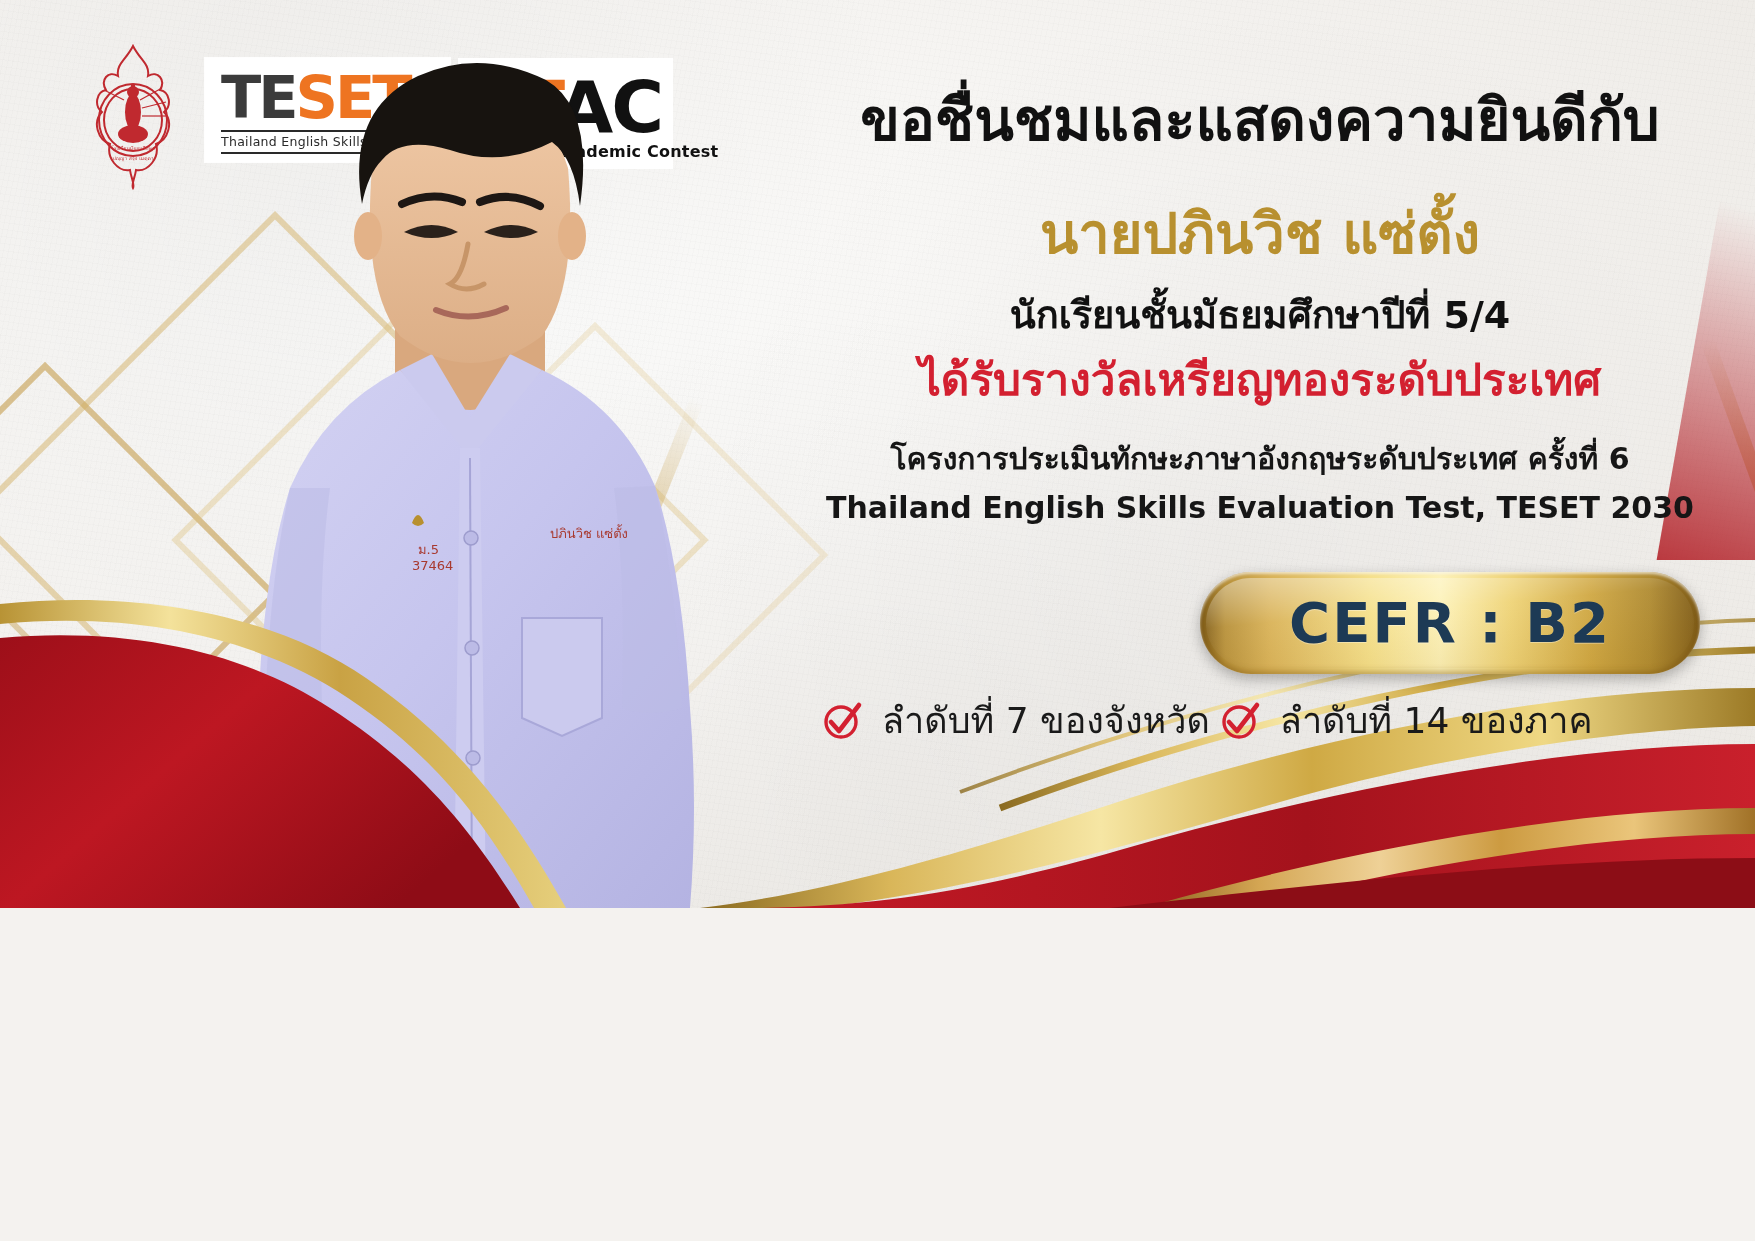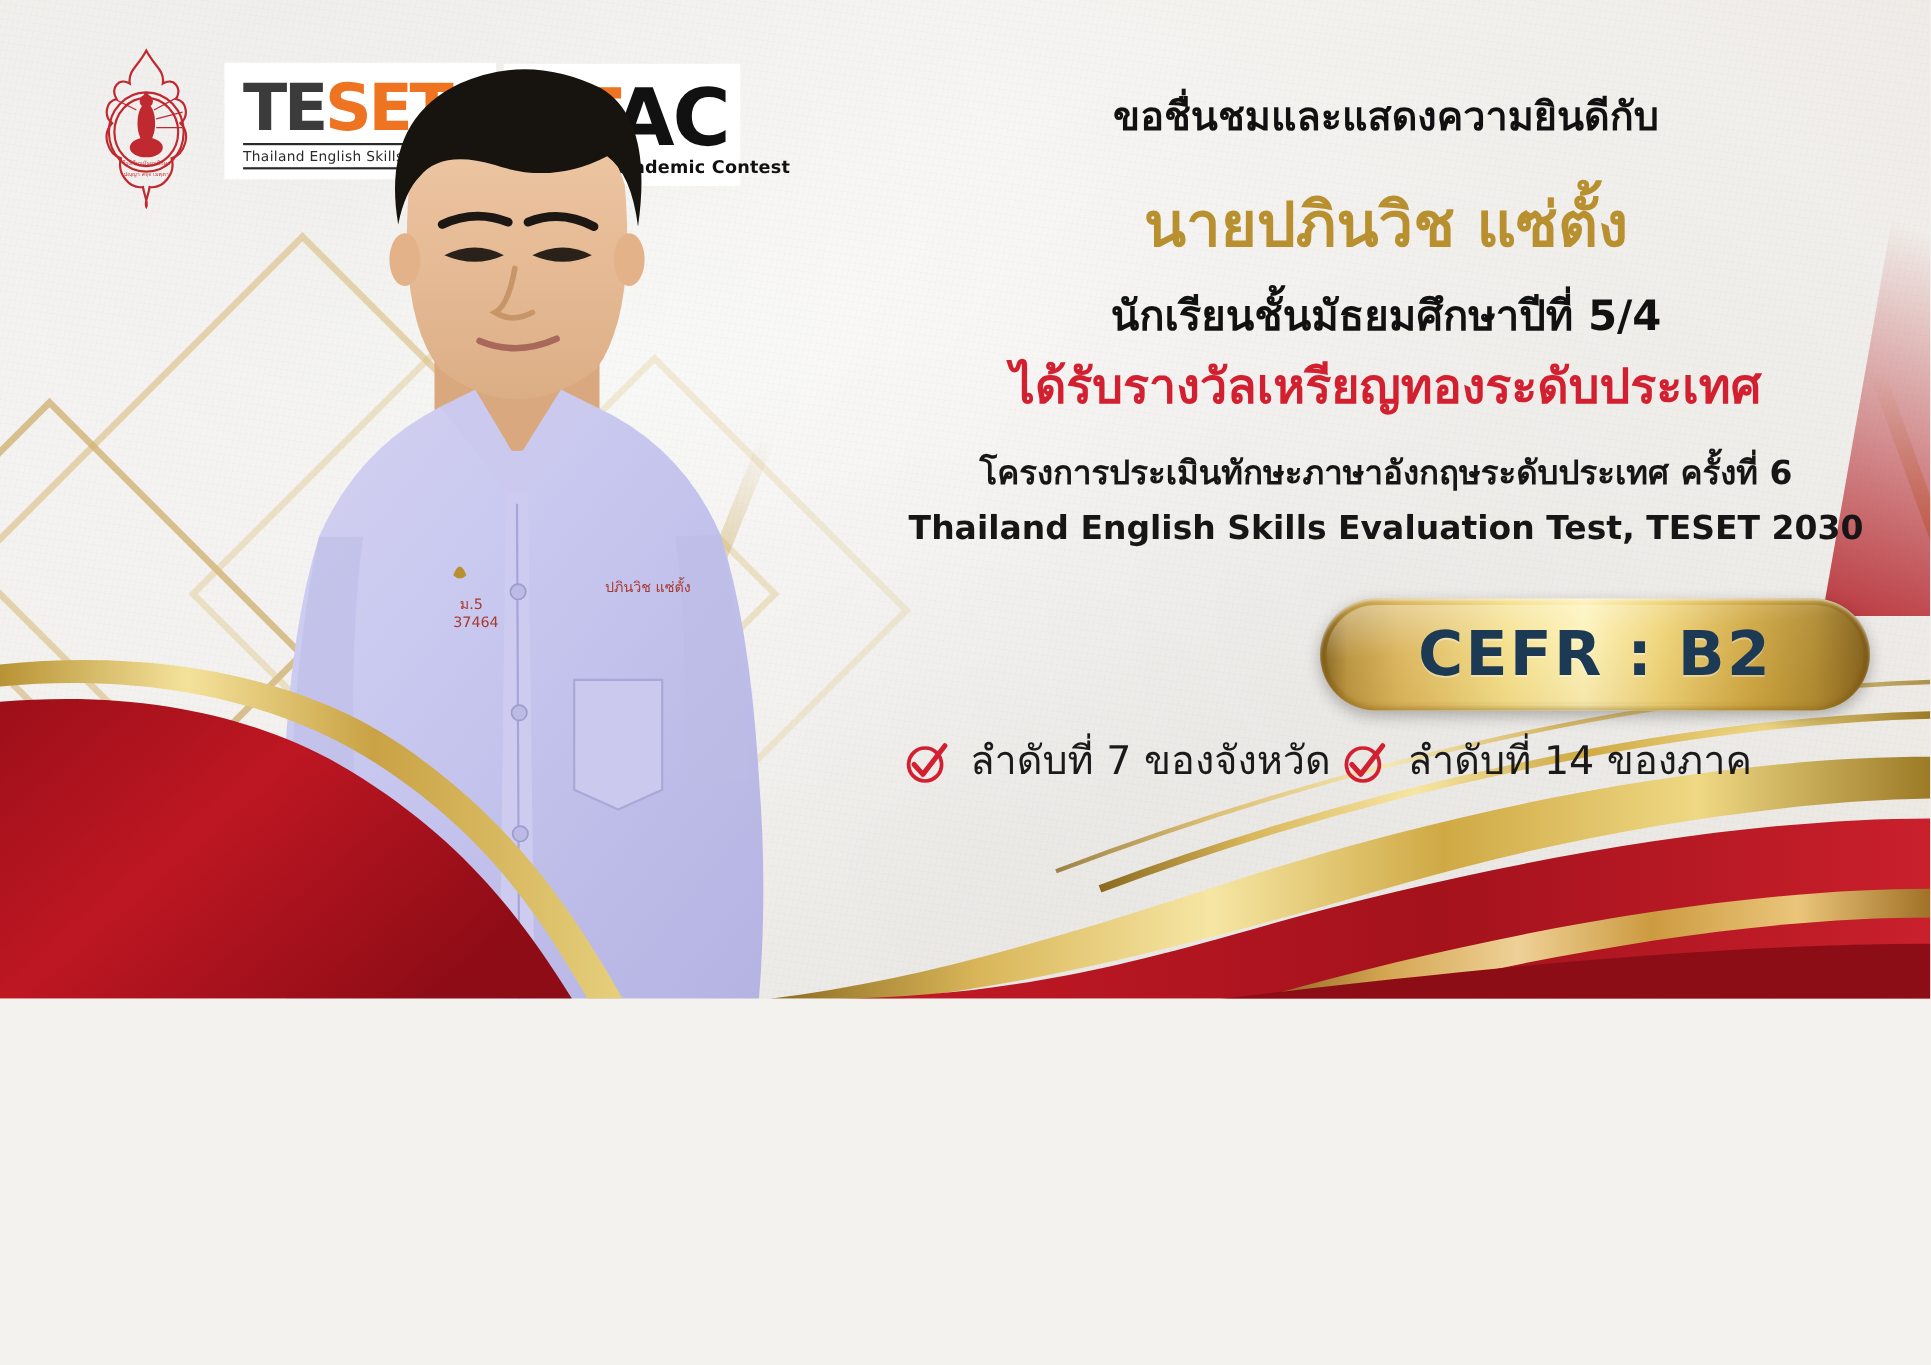--- a/index.html
+++ b/index.html
@@ -141,21 +141,21 @@
 
   
   .copy {
     position:absolute;
     left:820px; top:84px; width:880px;
     text-align:center;
   }
   .line-congrats {
     font-family:"DejaVu Sans",sans-serif;
     font-weight:bold;
-    font-size:36px;
+    font-size:58px;
     color:#111111;
     letter-spacing:0px;
     line-height:1.25;
   }
   .line-name {
     font-family:"DejaVu Sans",sans-serif;
     font-weight:bold;
     font-size:56px;
     color:#b8902f;
     margin-top:42px;

